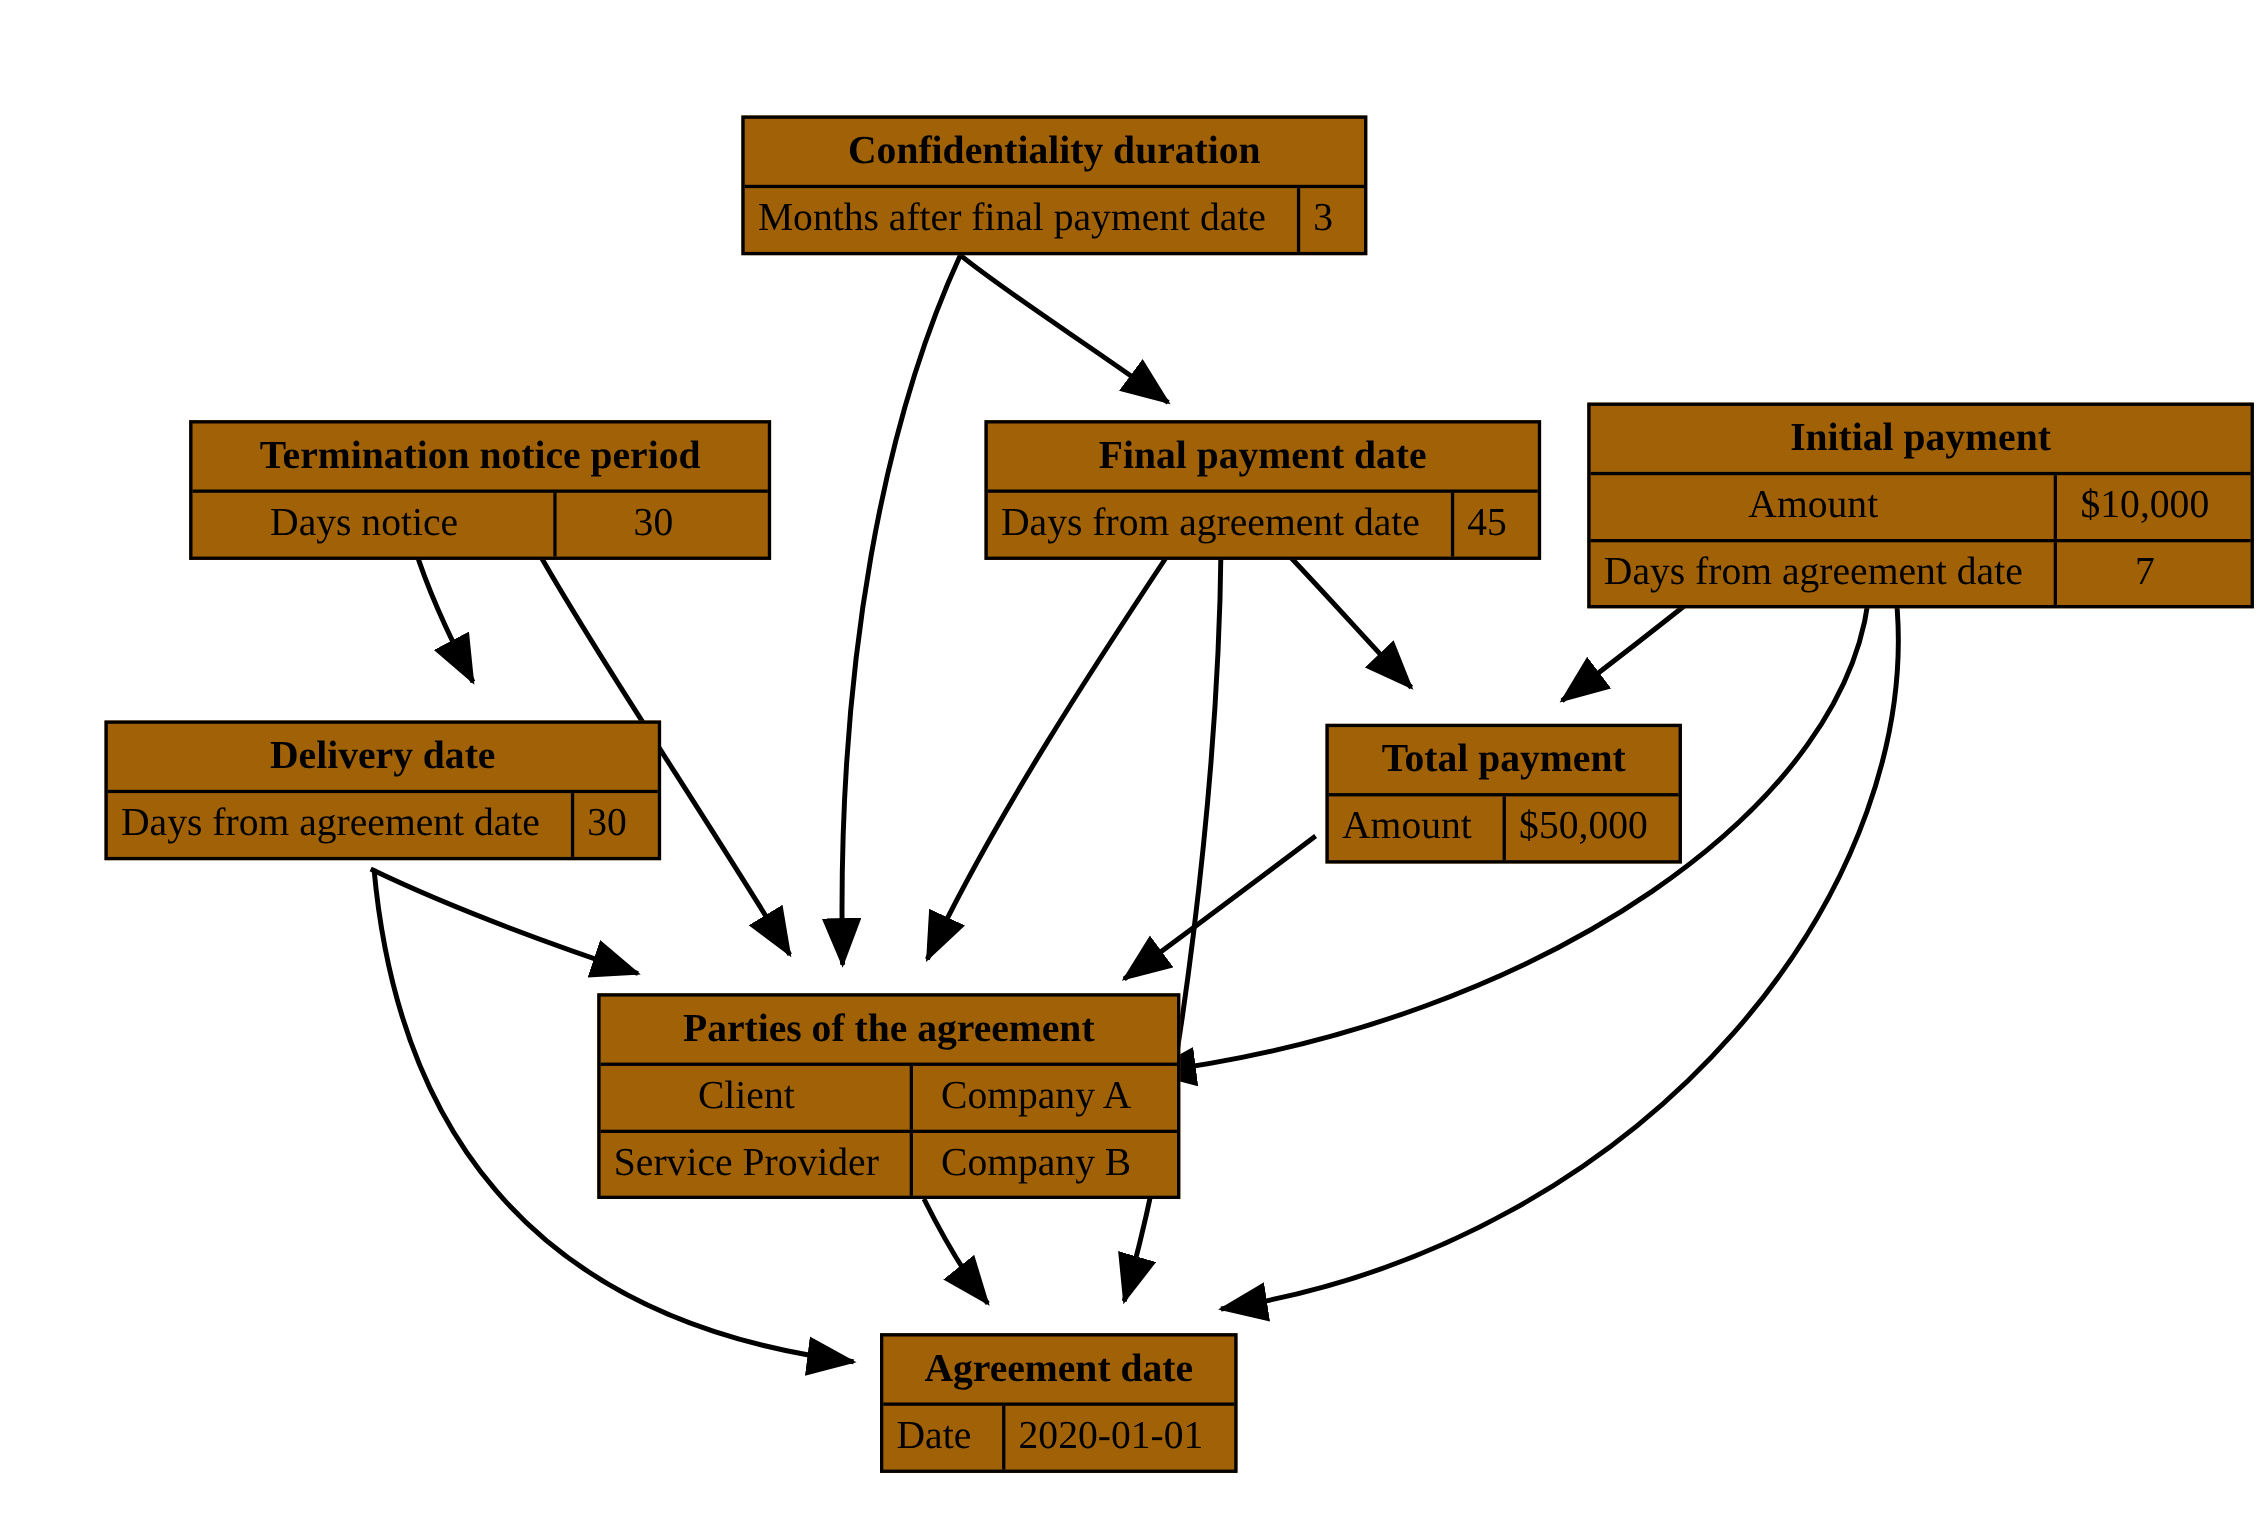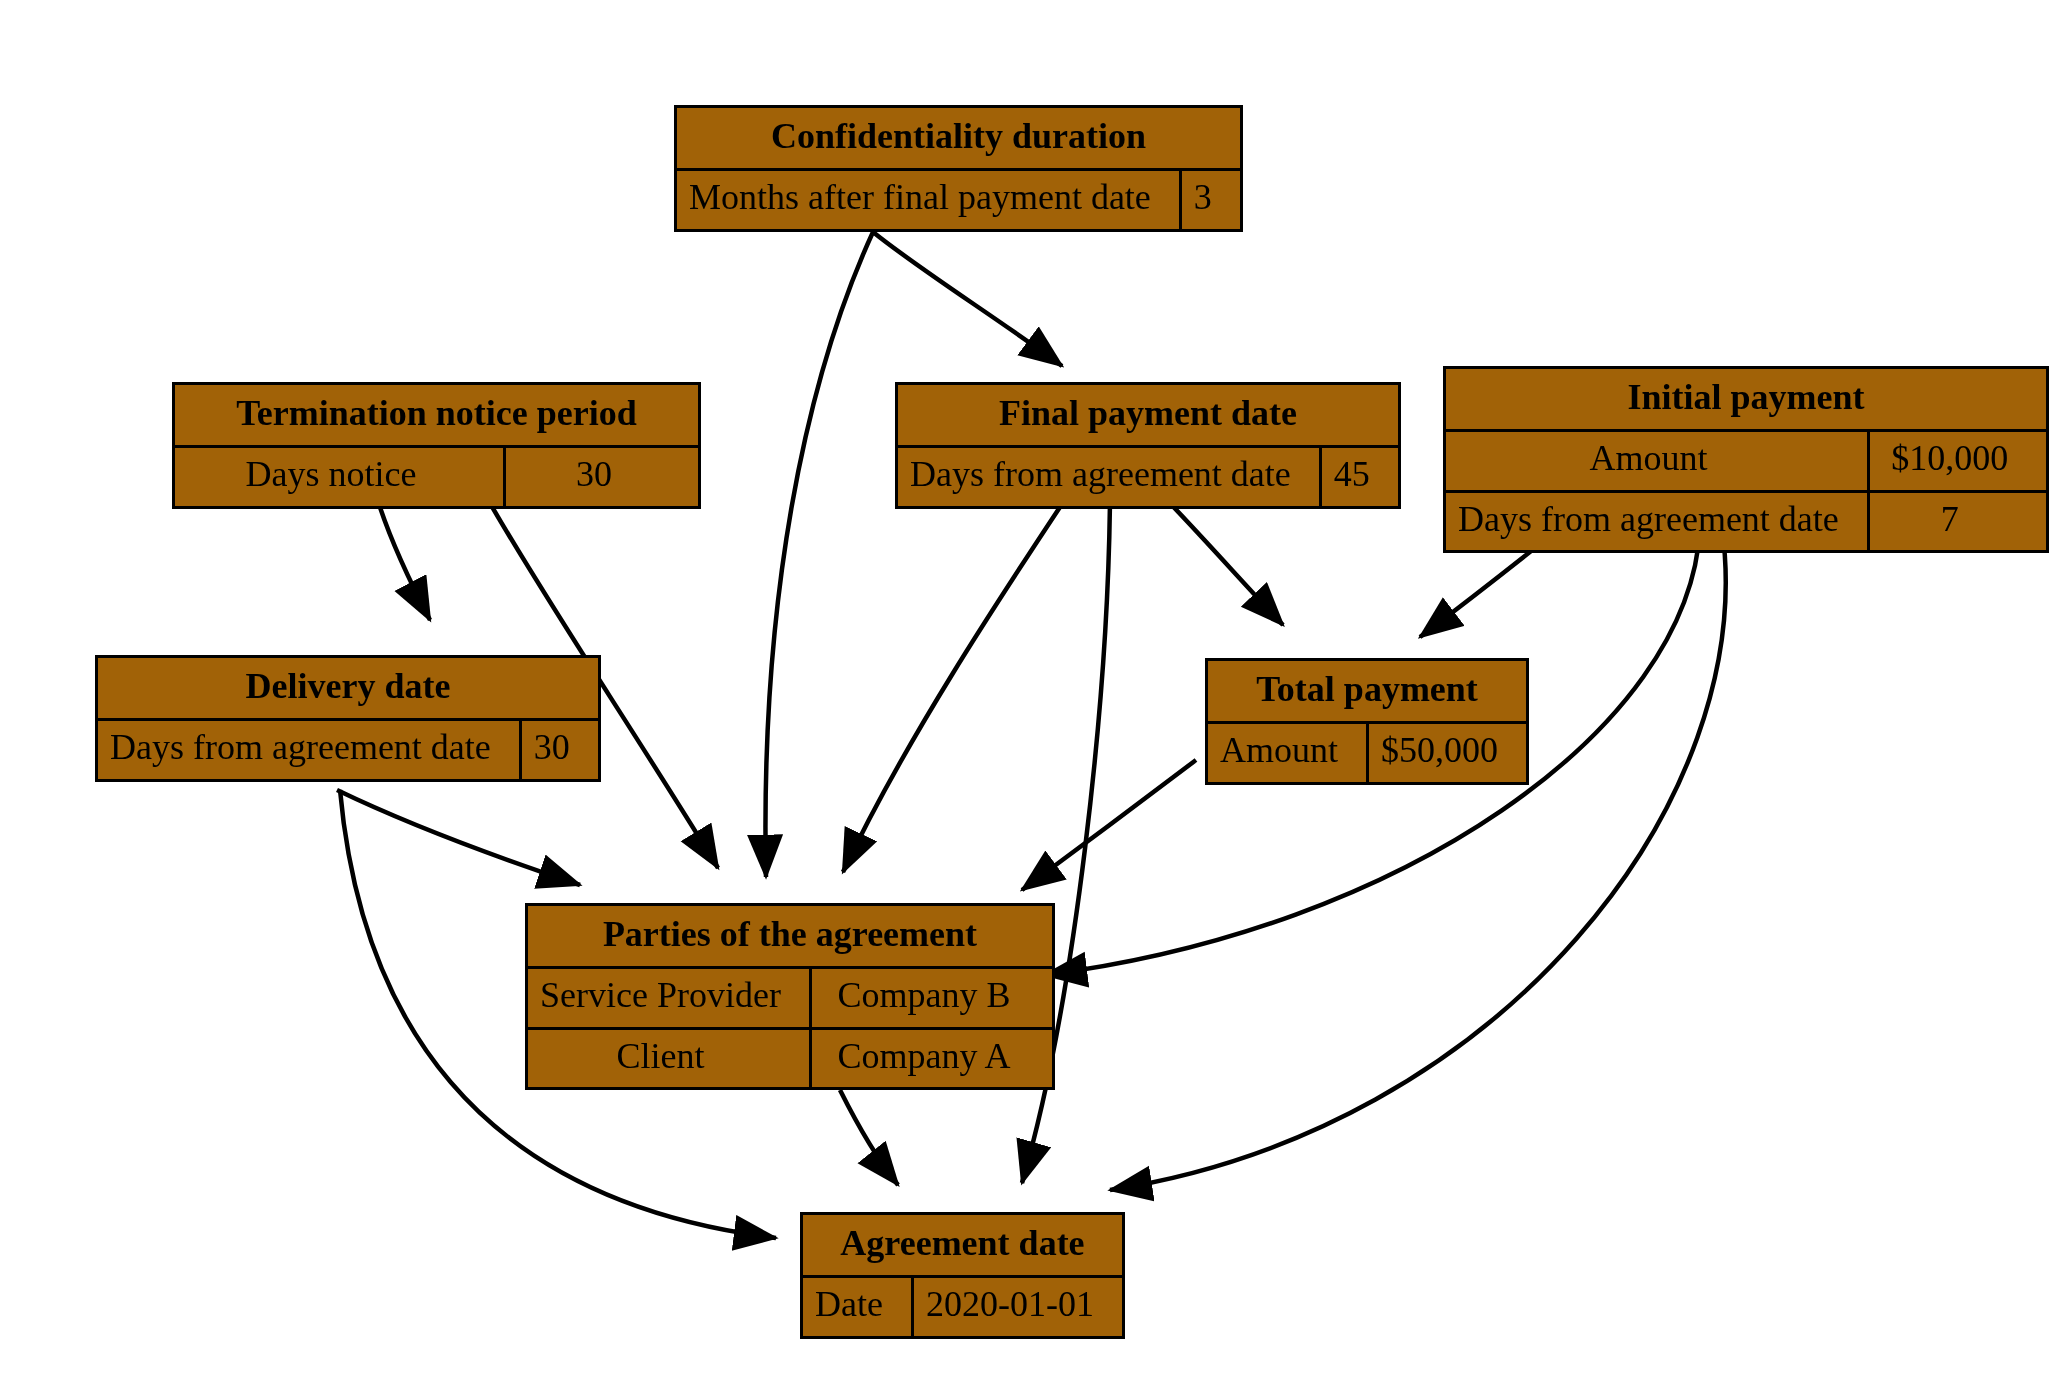--- a/index.html
+++ b/index.html
@@ -149,29 +149,29 @@
   </div>
 
   <div class="node" style="left:1205px; top:658px;">
     <div class="node-title">Total payment</div>
     <div class="node-row">
       <div class="cell-key">Amount</div>
       <div class="cell-val">$50,000</div>
     </div>
   </div>
 
-  <div class="node" style="left:525px; top:903px;">
+  <div class="node" style="left:543px; top:903px;">
     <div class="node-title">Parties of the agreement</div>
+    <div class="node-row">
+      <div class="cell-key">Client</div>
+      <div class="cell-val" style="min-width:200px;">Company A</div>
+    </div>
     <div class="node-row">
       <div class="cell-key">Service Provider</div>
       <div class="cell-val" style="min-width:200px;">Company B</div>
-    </div>
-    <div class="node-row">
-      <div class="cell-key">Client</div>
-      <div class="cell-val" style="min-width:200px;">Company A</div>
     </div>
   </div>
 
   <div class="node" style="left:800px; top:1212px;">
     <div class="node-title">Agreement date</div>
     <div class="node-row">
       <div class="cell-key">Date</div>
       <div class="cell-val">2020-01-01</div>
     </div>
   </div>

